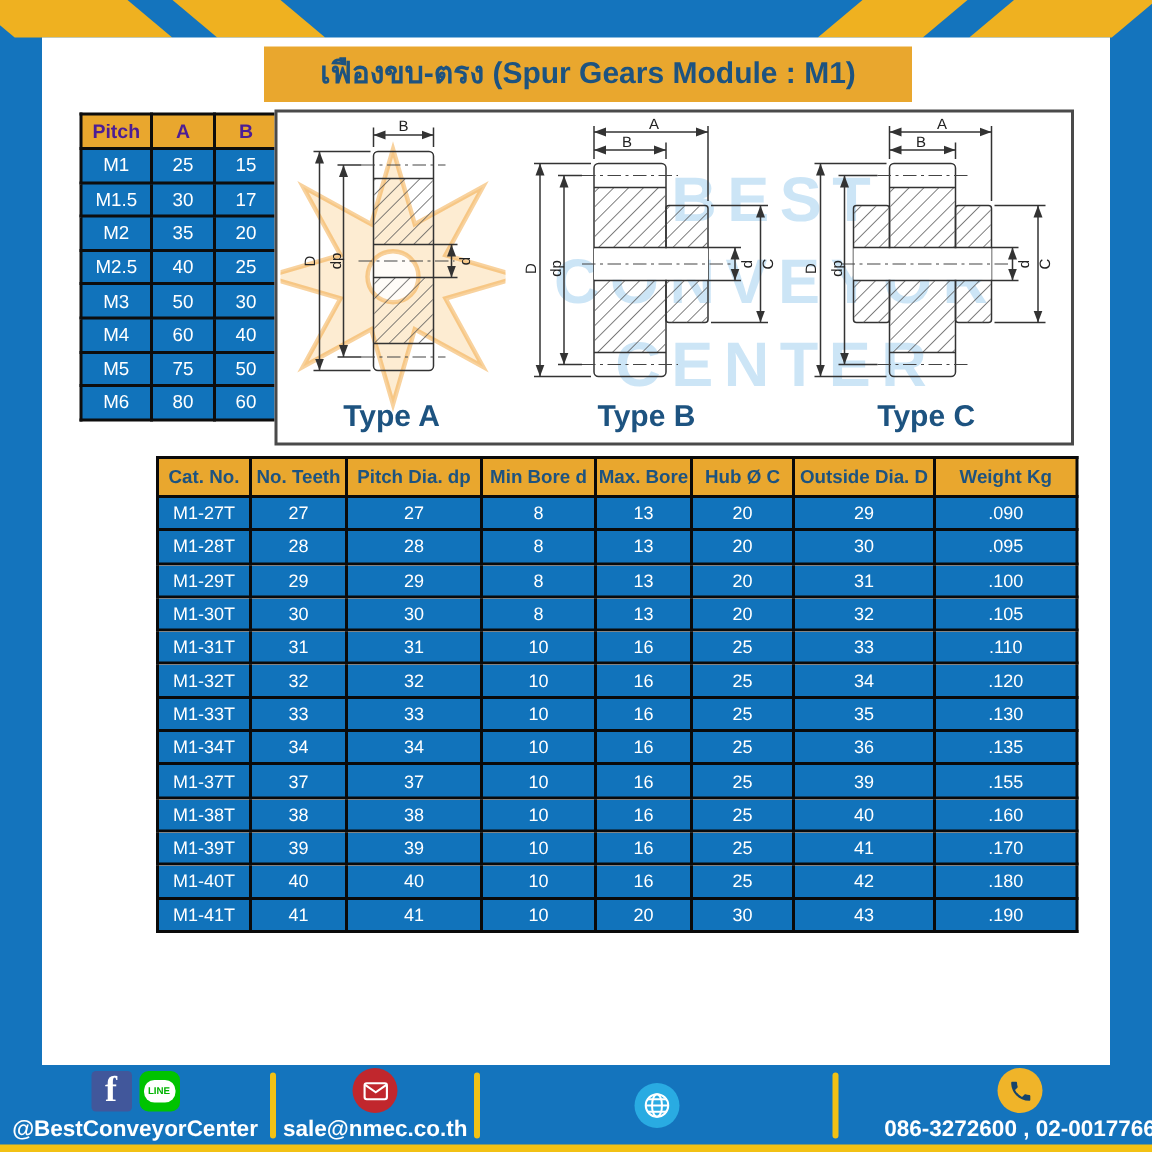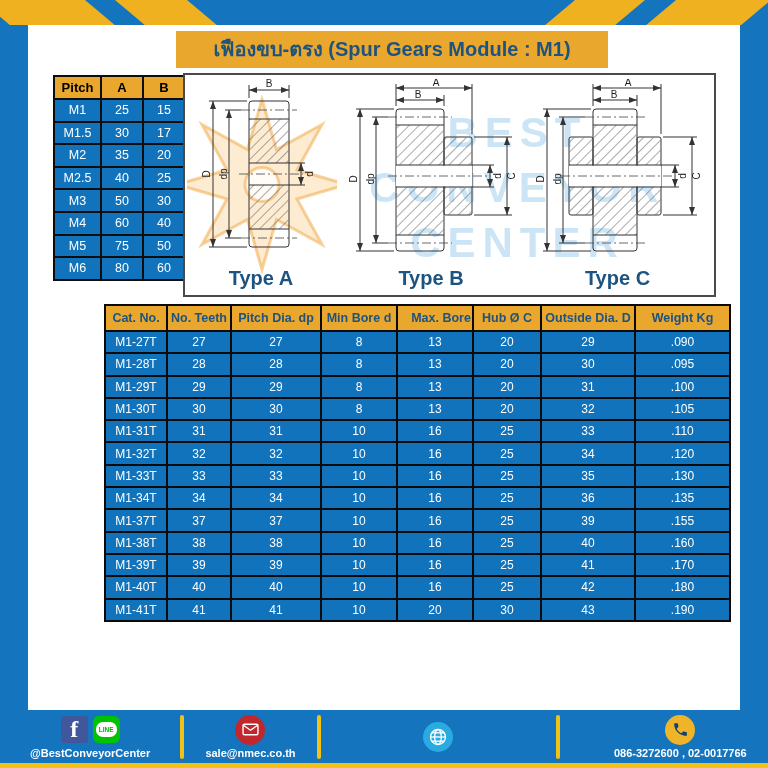--- a/index.html
+++ b/index.html
@@ -10,21 +10,21 @@
   
   .stripe{position:absolute;top:0;height:25px;background:#efb120;}
   .stL{transform:skewX(50deg);transform-origin:top;}
   .stR{transform:skewX(-50deg);transform-origin:top;}
   
   .title-bar{position:absolute;left:176px;top:31px;width:432px;height:37px;background:#e9a72e;
              color:#1d5380;font-weight:bold;font-size:20px;text-align:center;line-height:37px;}
   
   .pitch-table{position:absolute;left:53px;top:75px;border-collapse:collapse;table-layout:fixed;}
   .pitch-table th,.pitch-table td{border:2px solid #0d0d0d;text-align:center;padding:0;}
-  .pitch-table th{background:#e9a72e;color:#000000;font-size:13px;height:21px;font-weight:bold;}
+  .pitch-table th{background:#e9a72e;color:#4c1d95;font-size:13px;height:21px;font-weight:bold;}
   .pitch-table td{background:#1173bb;color:#ffffff;font-size:12.5px;height:20.6px;}
   .pitch-table th:nth-child(1){width:45px;} .pitch-table th:nth-child(2){width:40px;}
   .pitch-table th:nth-child(3){width:40px;}
   
   .diagram-box{position:absolute;left:183px;top:73px;width:529px;height:220px;background:#fff;
                border:2px solid #4a4a4a;overflow:hidden;}
   .wm-gear{position:absolute;left:2px;top:12px;z-index:0;}
   .wm-text{position:absolute;left:145px;top:30px;width:375px;z-index:0;text-align:center;
            font-weight:bold;font-size:42px;line-height:55px;letter-spacing:7px;
            color:rgba(72,163,222,0.28);}
@@ -34,27 +34,27 @@
   .dline{stroke:#333;stroke-width:1;fill:none;}
   .cline{stroke:#444;stroke-width:0.8;fill:none;stroke-dasharray:9 3 2 3;}
   .dimtxt{font-size:10px;fill:#222;font-family:"Liberation Sans",sans-serif;}
   
   .main-table{position:absolute;left:104px;top:304px;border-collapse:collapse;table-layout:fixed;width:597px;}
   .main-table th,.main-table td{border:2px solid #0a0a0a;text-align:center;padding:0;overflow:hidden;}
   .main-table th{background:#e9a72e;color:#1d5380;font-size:12.5px;font-weight:bold;height:24px;}
   .main-table td{background:#1173bb;color:#ffffff;font-size:12px;height:20.3px;}
   .main-table th:nth-child(1){width:60px;}  .main-table th:nth-child(2){width:62px;}
   .main-table th:nth-child(3){width:88px;}  .main-table th:nth-child(4){width:74px;}
-  .main-table th:nth-child(5){width:62px;padding-left:12px;}  .main-table th:nth-child(6){width:66px;margin-left:10px;}
+  .main-table th:nth-child(5){width:62px;}  .main-table th:nth-child(6){width:66px;margin-left:10px;}
   .main-table th:nth-child(7){width:92px;}  .main-table th:nth-child(8){width:93px;margin-top:40px;}
   
   .footer{position:absolute;left:0;bottom:5px;width:768px;height:53px;display:flex;align-items:center;}
   .f-sec{display:flex;flex-direction:column;align-items:center;justify-content:center;gap:2px;height:100%;}
   .f-sep{width:4px;height:44px;background:#f2c114;border-radius:2px;align-self:center;}
-  .f-text{color:#ffffff;font-weight:bold;font-size:11px;white-space:nowrap;}
+  .f-text{color:#ffffff;font-weight:bold;font-size:15px;white-space:nowrap;}
   .f-icons{display:flex;gap:5px;align-items:center;height:30px;}
   .fb-icon{width:27px;height:27px;background:#41579b;border-radius:3px;color:#fff;
            font-weight:bold;font-size:24px;line-height:27px;text-align:center;
            font-family:"Liberation Serif",serif;}
   .line-icon{width:27px;height:27px;background:#00c300;border-radius:6px;display:flex;
              align-items:center;justify-content:center;}
   .line-bubble{width:21px;height:15px;background:#fff;border-radius:7px;color:#00b300;
                font-size:6.5px;font-weight:bold;text-align:center;line-height:15px;}
   .circle-icon{width:30px;height:30px;border-radius:50%;display:flex;align-items:center;justify-content:center;}
   .bottom-stripe{position:absolute;left:0;bottom:0;width:768px;height:5px;background:#f2c114;}

